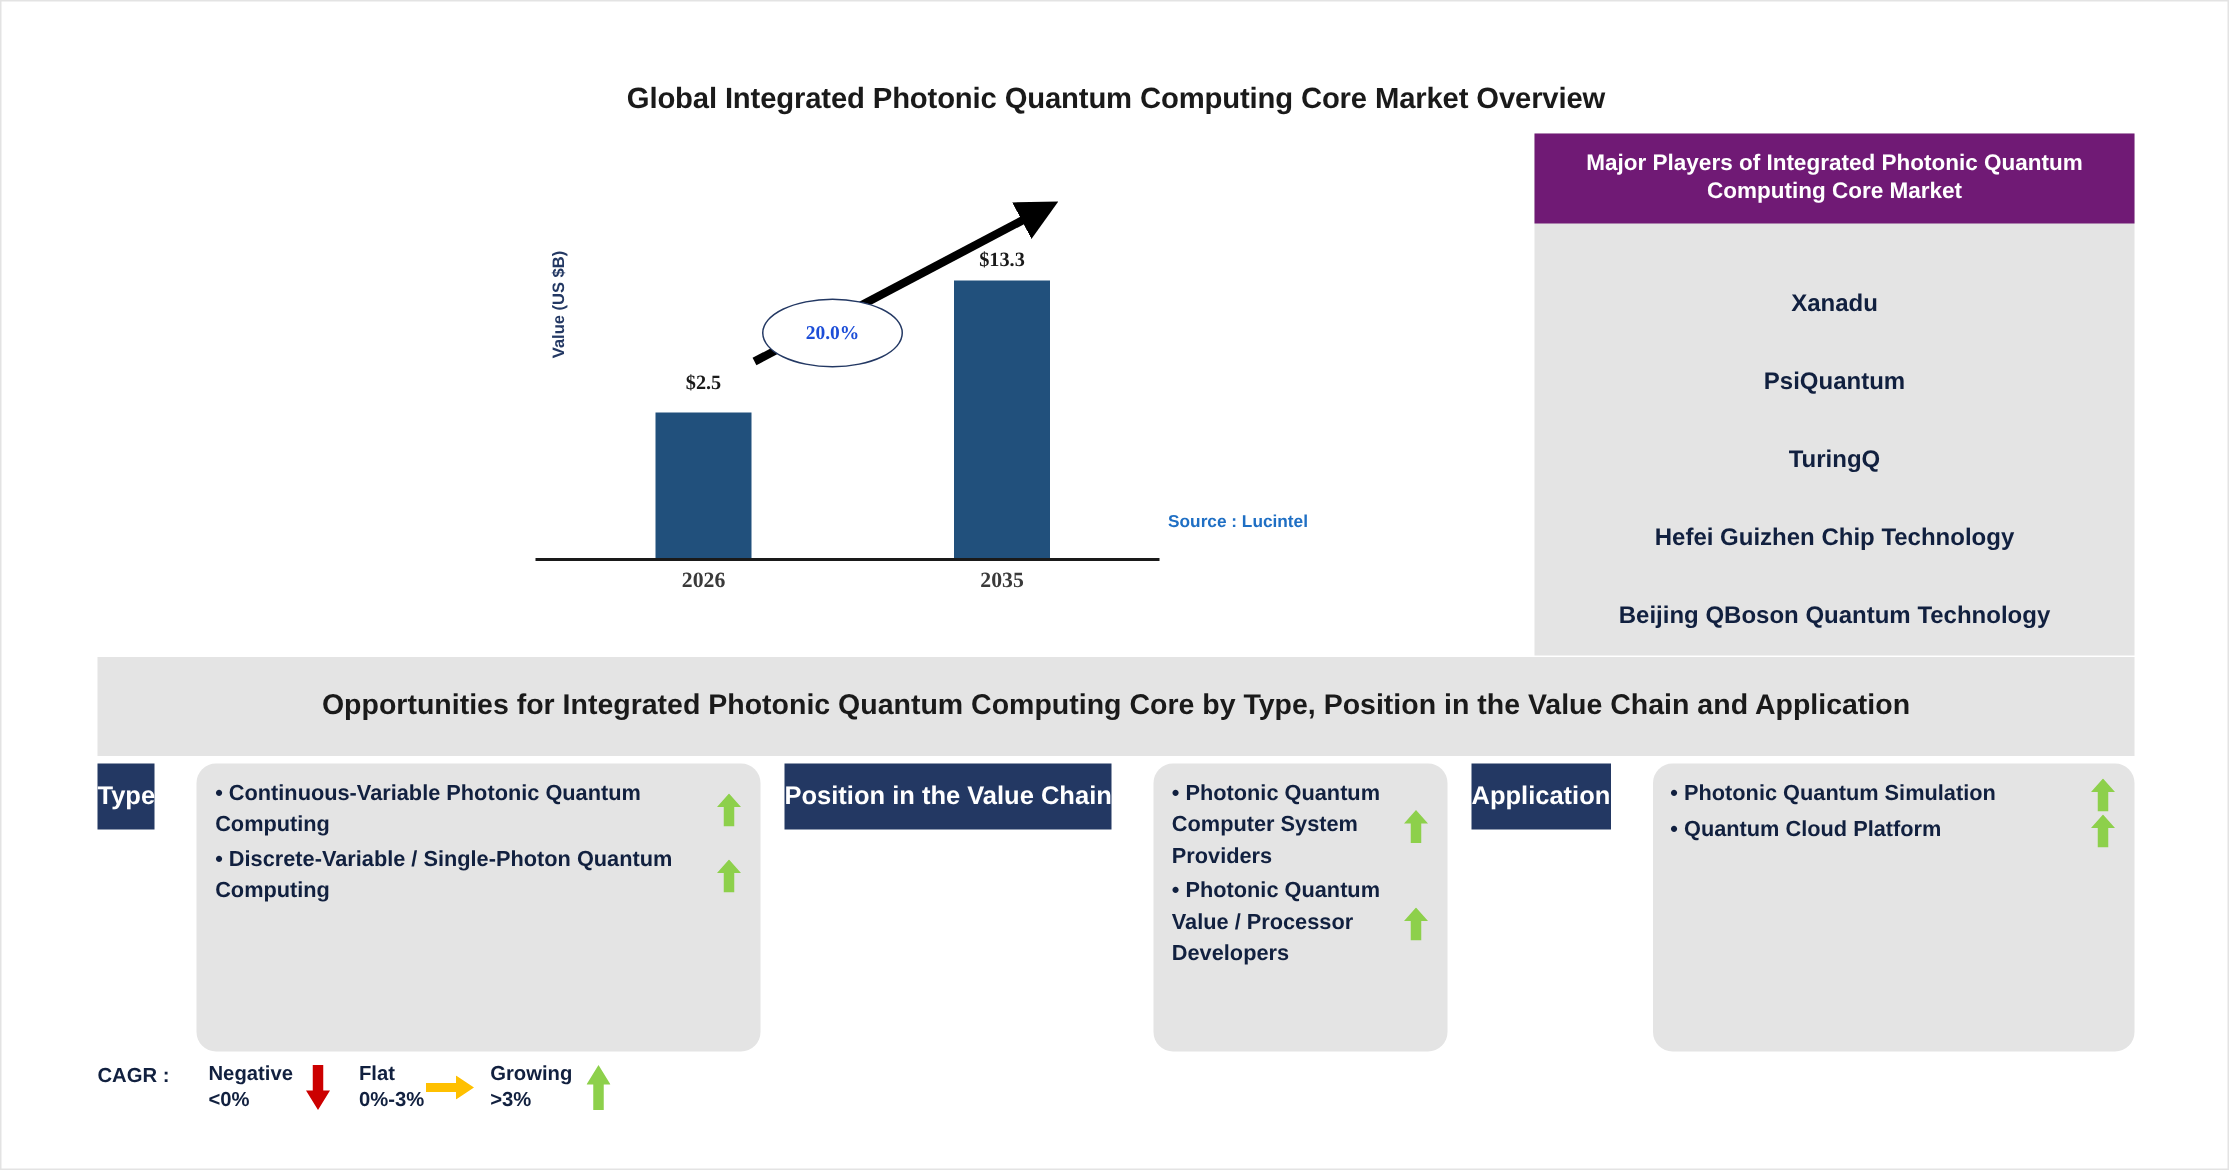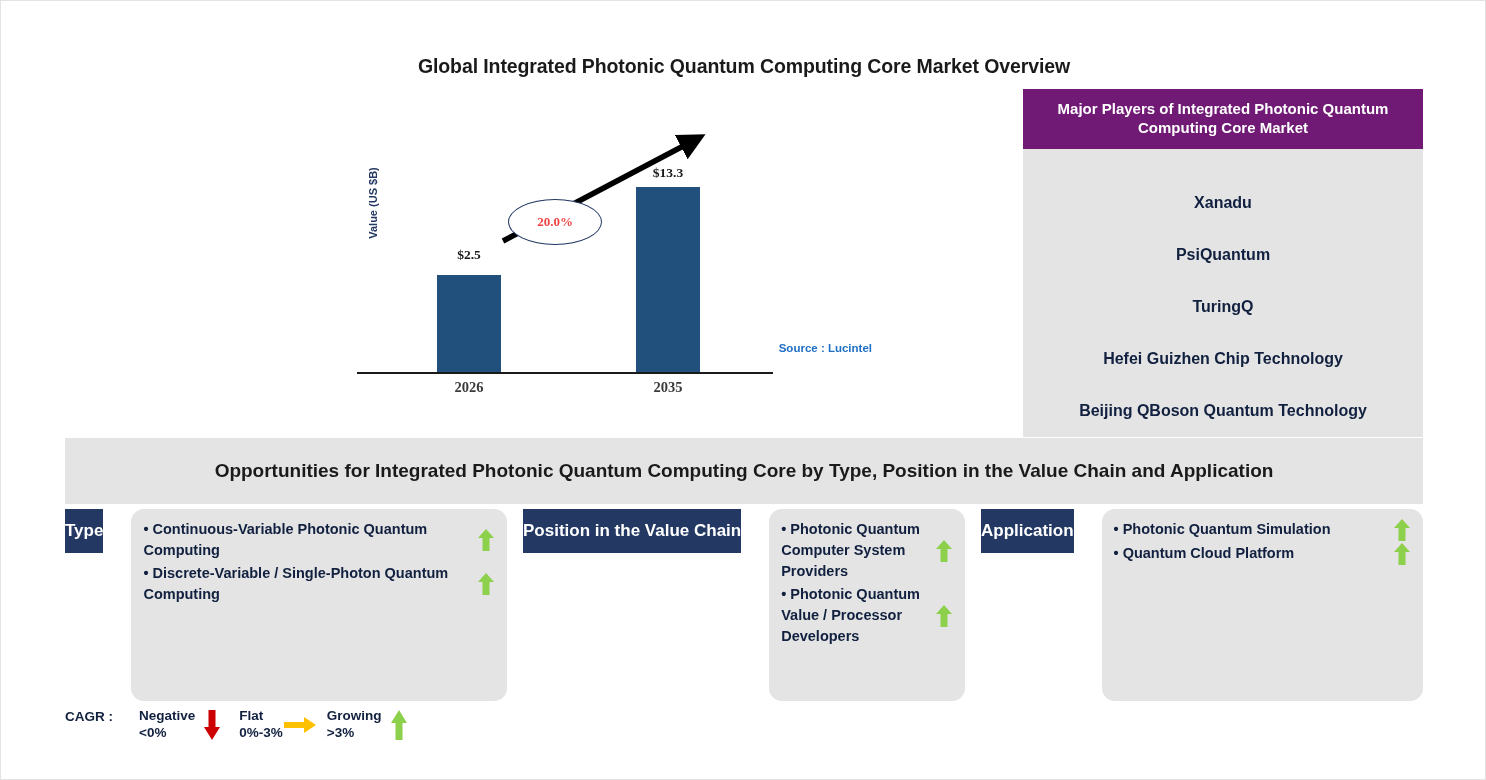--- a/index.html
+++ b/index.html
@@ -134,21 +134,21 @@
     width: 92px;
     height: 44px;
     border: 1.3px solid #233863;
     border-radius: 50%;
     background: #ffffff;
     display: flex;
     align-items: center;
     justify-content: center;
     font-size: 13px;
     font-weight: bold;
-    color: #ef4444;
+    color: #1d4ed8;
     font-family: "Liberation Serif", serif;
   }
 
   .source-note {
     position: absolute;
     right: 148px;
     top: 253px;
     font-size: 11.5px;
     font-weight: bold;
     color: #1f6fc4;

